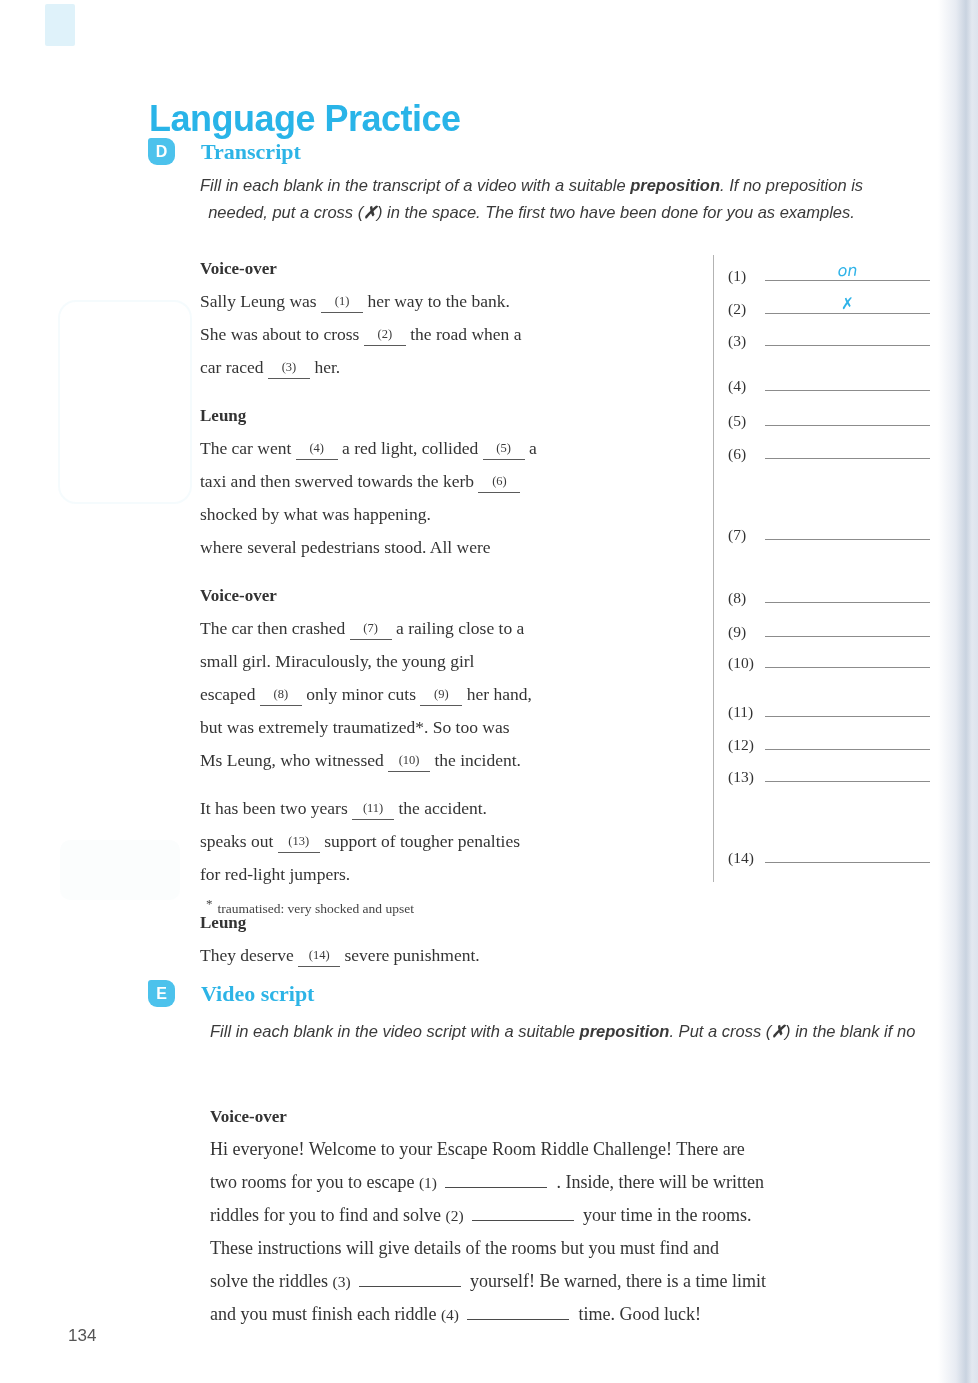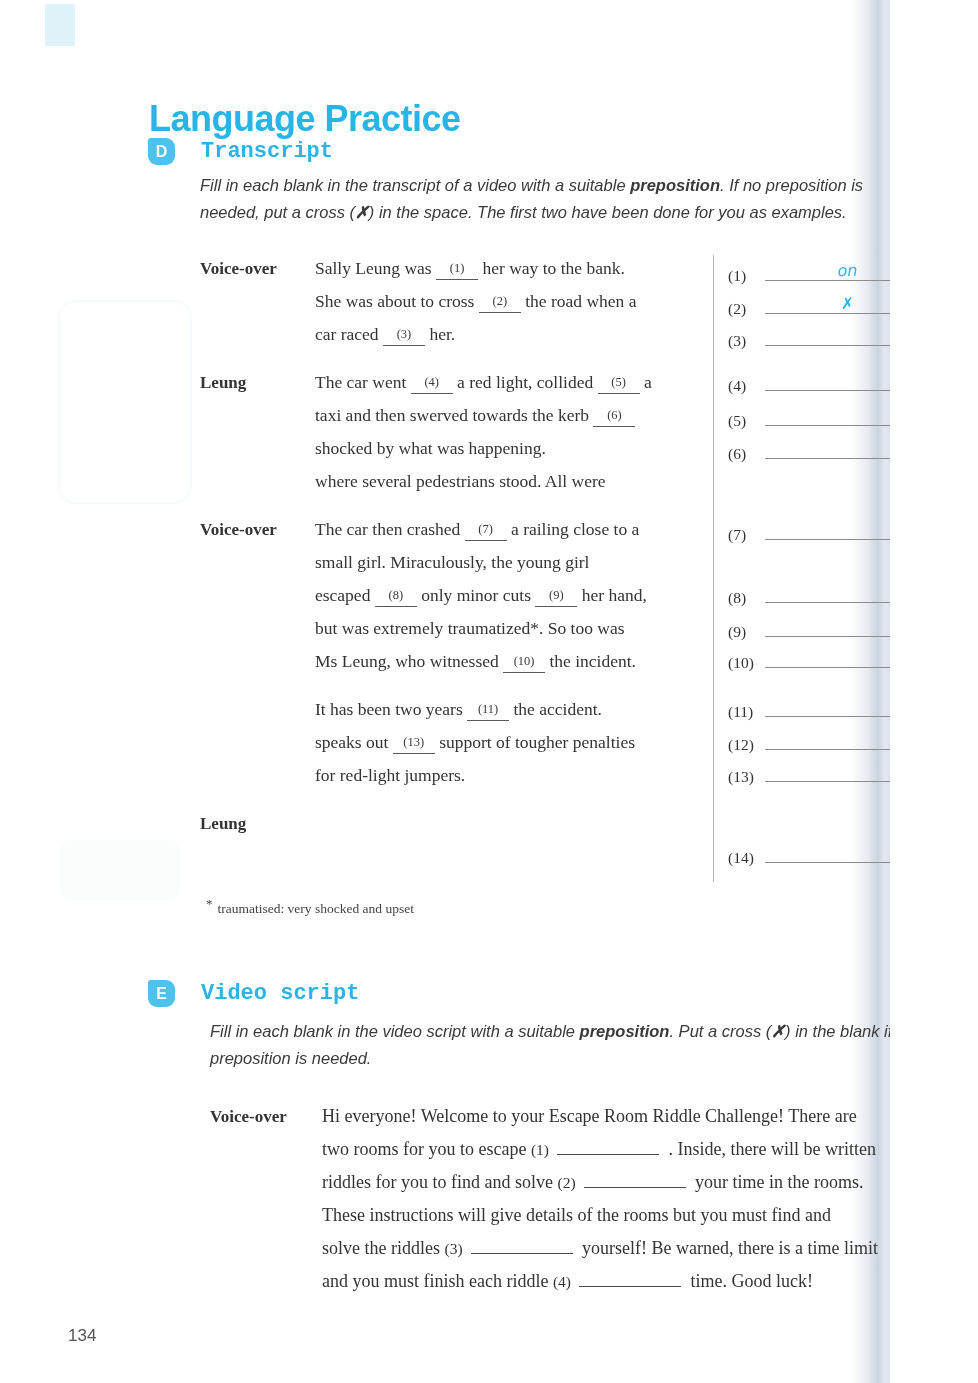--- a/index.html
+++ b/index.html
@@ -1,46 +1,46 @@
 <!DOCTYPE html>
 <html><head>
 <meta charset="utf-8">
 <style>
   html,body{margin:0;padding:0;background:#ffffff;}
-  .page{position:relative;width:890px;height:1383px;background:#fff;overflow:hidden;
+  .page{position:relative;width:978px;height:1383px;background:#fff;overflow:hidden;
         font-family:"Liberation Serif",serif;color:#333;}
   
   .page-edge{position:absolute;top:0;right:0;bottom:0;width:40px;
     background:linear-gradient(to right, rgba(255,255,255,0) 0%, #e7ebf2 45%, #c9d3e0 70%, #e3e8f0 85%, #dde3ed 100%);}
   
   .ghost-tab{position:absolute;left:45px;top:4px;width:30px;height:42px;background:#dff2fa;border-radius:2px;}
   .ghost-box{position:absolute;left:58px;top:300px;width:130px;height:200px;border:2px solid rgba(120,200,230,0.07);border-radius:18px;}
   .ghost-smudge{position:absolute;left:60px;top:840px;width:120px;height:60px;background:rgba(170,210,225,0.05);border-radius:10px;}
 
   .title{position:absolute;left:149px;top:74px;font-family:"Liberation Sans",sans-serif;
          font-weight:800;font-size:36px;letter-spacing:-0.5px;color:#29b4e8;}
 
   .sec-header{position:absolute;display:flex;align-items:center;gap:26px;}
   .sec-d{left:148px;top:138px;}
   .sec-e{left:148px;top:980px;}
   .badge{width:27px;height:27px;background:#4cc2ec;color:#fff;font-family:"Liberation Sans",sans-serif;
          font-weight:700;font-size:16px;display:flex;align-items:center;justify-content:center;
          border-radius:3px 9px 9px 9px;}
-  .sec-heading{font-family:Liberation Mono, monospace;font-weight:700;font-size:22px;color:#2db4e6;}
+  .sec-heading{font-family:Liberation Serif, serif;font-weight:700;font-size:22px;color:#2db4e6;}
 
   .instruction{position:absolute;font-family:"Liberation Sans",sans-serif;font-style:italic;
-               font-size:16.5px;color:#3a3a3a;}
+               font-size:16.5px;color:#3a3a3a;text-align:center;}
   .instr-d{left:200px;top:172px;}
   .instr-e{left:210px;top:1018px;}
   .instr-line{line-height:27px;white-space:nowrap;}
   .strong{font-weight:700;}
 
   
   .transcript{position:absolute;left:200px;top:252px;width:500px;}
-  .t-block{display:flex;margin-bottom:15px;}
+  .t-block{display:flex;margin-bottom:15px;flex-direction:column;}
   .t-speaker{width:115px;font-weight:700;font-size:17px;line-height:33px;flex:none;}
   .t-lines{flex:1;}
   .t-line{line-height:33px;font-size:17.5px;white-space:nowrap;color:#343434;}
   .blank{display:inline-block;min-width:32px;text-align:center;border-bottom:1.5px solid #5a5a5a;
          padding:0 5px 1px;line-height:1;}
   .bnum{font-size:12.5px;position:relative;top:-2px;color:#3a3a3a;}
 
   
   .divider{position:absolute;left:713px;top:255px;height:627px;border-left:1px solid #b3b3b3;}
   .answer-row{position:absolute;left:728px;width:202px;height:24px;}
@@ -114,20 +114,23 @@
       <div class="t-block">
         <div class="t-speaker"></div>
         <div class="t-lines">
           <div class="t-line"><span class="seg">It has been two years </span><span class="blank"><span class="bnum">(11)</span></span><span class="seg"> the accident.</span></div>
           <div class="t-line"><span class="seg">speaks out </span><span class="blank"><span class="bnum">(13)</span></span><span class="seg"> support of tougher penalties</span></div>
           <div class="t-line"><span class="seg">for red-light jumpers.</span></div>
         </div>
       </div>
       <div class="t-block">
         <div class="t-speaker">Leung</div>
+        <div class="t-lines">
+          <div class="t-line"><span class="seg">They deserve </span><span class="blank"><span class="bnum">(14)</span></span><span class="seg"> severe punishment.</span></div>
+        </div>
       </div>
     </div>
 
   <div class="divider"></div>
   <div>
       <div class="answer-row" style="top: 257px;">
         <span class="answer-number">(1)</span>
         <span class="answer-line"></span>
         <span class="answer-value">on</span>
       </div>
@@ -190,21 +193,20 @@
     <span class="star">*</span><span>traumatised: very shocked and upset</span>
   </div>
 
   <div class="sec-header sec-e">
     <div class="badge">E</div>
     <div class="sec-heading">Video script</div>
   </div>
 
   <div class="instruction instr-e">
       <div class="instr-line"><span class="seg">Fill in each blank in the video script with a suitable </span><span class="strong">preposition</span><span class="seg">. Put a cross (</span><span class="strong">✗</span><span class="seg">) in the blank if no</span></div>
-      <div class="instr-line"><span class="seg">preposition is needed.</span></div>
     </div>
 
   <div class="e-script">
       <div class="t-block">
         <div class="t-speaker">Voice-over</div>
         <div class="t-lines">
           <div class="t-line"><span class="seg">Hi everyone! Welcome to your Escape Room Riddle Challenge! There are</span></div>
           <div class="t-line"><span class="seg">two rooms for you to escape </span><span class="enum">(1)</span><span class="eline"></span><span class="seg"> . Inside, there will be written</span></div>
           <div class="t-line"><span class="seg">riddles for you to find and solve </span><span class="enum">(2)</span><span class="eline"></span><span class="seg"> your time in the rooms.</span></div>
           <div class="t-line"><span class="seg">These instructions will give details of the rooms but you must find and</span></div>

